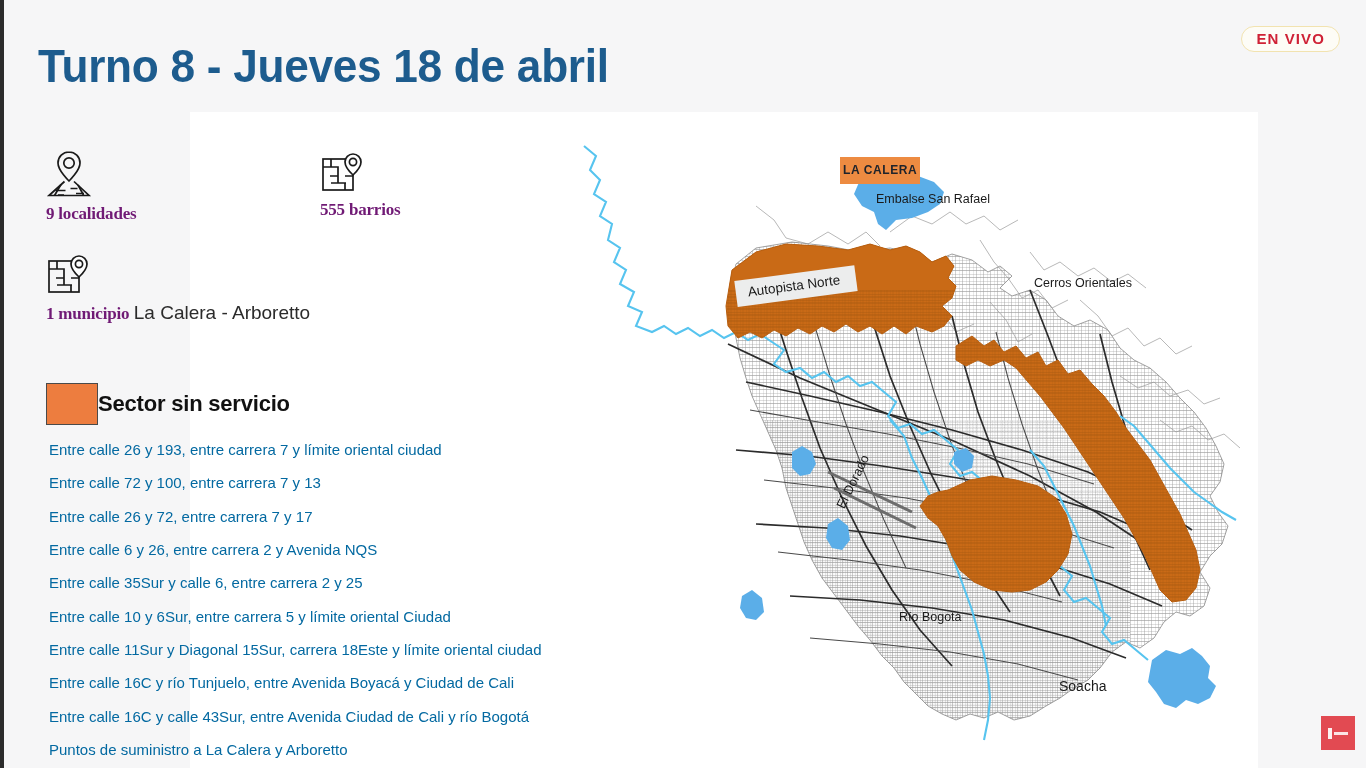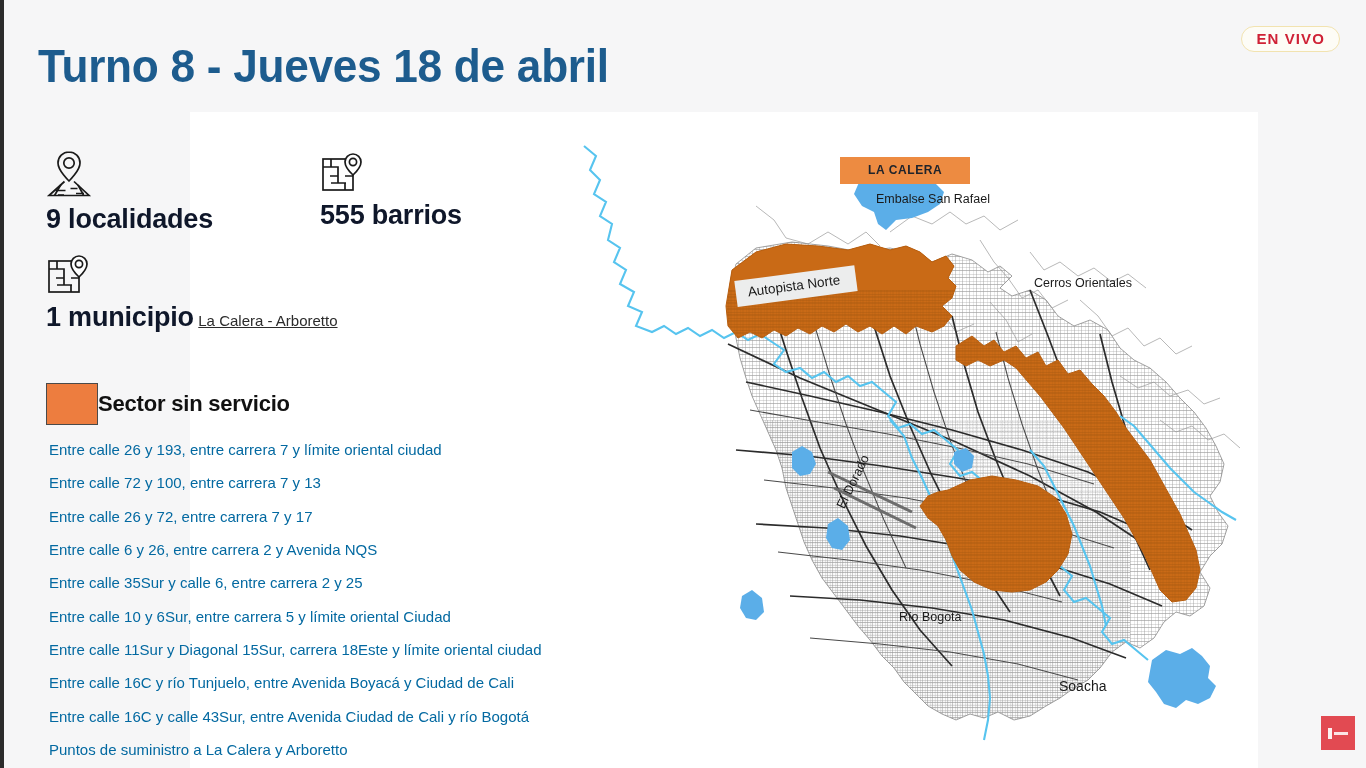--- a/index.html
+++ b/index.html
@@ -47,25 +47,25 @@
     font-weight:bold;
     letter-spacing:-0.3px;
     white-space:nowrap;
     transform:scaleX(0.94);
     transform-origin:left center;
   }
   
   .stat { position:absolute; }
   .stat .ico { display:block; }
   .stat .big {
-    font-size:27px; font-weight:bold; color:#0f172a;
-    letter-spacing:-0.2px; white-space:nowrap;
+    font-size:17px; font-weight:bold; color:#701a75;
+    letter-spacing:-0.2px; white-space:nowrap;font-family:Liberation Serif, serif;
   }
   .stat .sub {
-    font-size:15px; color:#2b2b2b; margin-top:12px; white-space:nowrap;text-decoration:underline;
+    font-size:19px; color:#2b2b2b; margin-top:12px; white-space:nowrap;
   }
   #stat-localidades { left:46px; top:148px; }
   #stat-barrios     { left:320px; top:150px; }
   #stat-municipio   { left:46px; top:252px; }
   #stat-localidades .big, #stat-municipio .big { margin-top:8px; }
   #stat-barrios .big { margin-top:10px; }
 
   
   #legend {
     position:absolute; left:46px; top:383px;
@@ -126,21 +126,21 @@
     transform-origin:left center;
     font-size:13px;
   }
   #lacalera-badge {
     position:absolute; left:840px; top:157px;
     background:#ed8b41;
     color:#20242b;
     font-weight:bold;
     font-size:12px;
     letter-spacing:0.6px;
-    padding:6px 28px 7px;
+    padding:6px 3px 7px;
   }
   
   #corner-logo {
     position:absolute; right:11px; bottom:18px;
     width:34px; height:34px;
     background:#e24a52;
     display:flex; align-items:center; justify-content:center;
     gap:2px;
   }
   #corner-logo .m1 { width:4px; height:11px; background:#fff; opacity:.92; }

